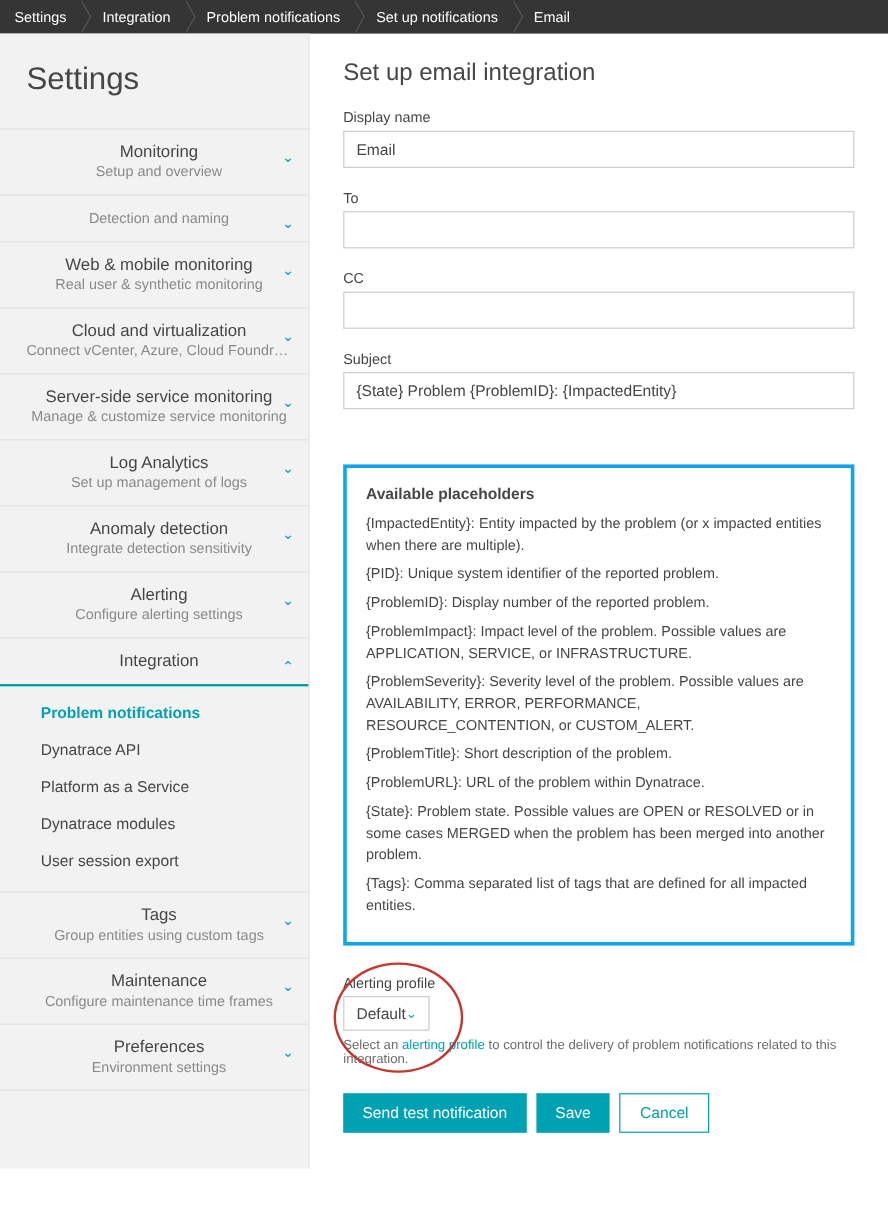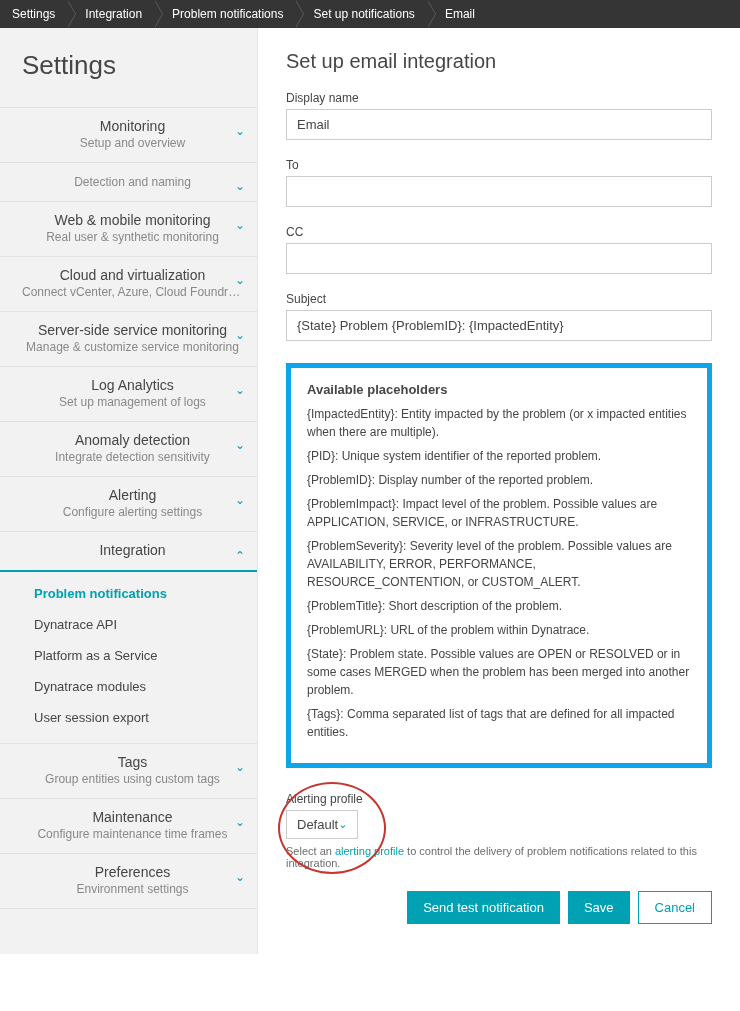--- a/index.html
+++ b/index.html
@@ -21,31 +21,31 @@
 .nav-section.active { border-bottom: 2px solid #00a1b2; }
 .nav-section.active .chev { transform: rotate(180deg); }
 .subnav { padding: 6px 0 10px 0; }
 .subnav .item { padding: 8px 10px 8px 34px; font-size: 13px; color: #454646; cursor: pointer; }
 .subnav .item.sel { color: #00a1b2; font-weight: 600; }
 .main { flex: 1; padding: 22px 28px 30px 28px; }
 .main h2 { font-size: 20px; font-weight: 400; color: #454646; margin-bottom: 18px; }
 .field-label { font-size: 12px; color: #454646; margin-bottom: 4px; margin-top: 18px; }
 .field-label:first-of-type { margin-top: 0; }
 .text-input { width: 100%; border: 1px solid #ccc; padding: 7px 10px; font-size: 13px; color: #454646; }
-.placeholders-box { border: 5px solid #0ea5e9; padding: 14px 16px 16px; margin-top: 22px; }
+.placeholders-box { border: 3px solid #0ea5e9; padding: 14px 16px 16px; margin-top: 46px; }
 .placeholders-box h3 { font-size: 13px; font-weight: 600; margin-bottom: 8px; }
 .ph-row { font-size: 12px; color: #454646; line-height: 1.5; margin-bottom: 6px; }
 .ph-row b { font-weight: 400; }
 .alerting-group { margin-top: 24px; position: relative; }
 .select-wrap { border: 1px solid #ccc; padding: 6px 10px; display: inline-flex; align-items: center; gap: 0; cursor: pointer; }
 .select-wrap .chev { color: #00a1b2; font-size: 11px; }
 .help { font-size: 11px; color: #6d6d6d; margin-top: 6px; }
 .help a { color: #00a1b2; text-decoration: none; }
 .highlight-ring { position: absolute; border: 2px solid #c7352e; border-radius: 50%/50%; width: 108px; height: 92px; left: -8px; top: -10px; pointer-events: none; }
-.actions { margin-top: 22px; display: flex; gap: 8px; justify-content: flex-end; }
+.actions { margin-top: 22px; display: flex; gap: 8px; }
 .btn { padding: 8px 16px; font-size: 13px; border: none; cursor: pointer; }
 .btn.primary { background: #00a1b2; color: #fff; }
 .btn.outline { background: #fff; color: #00a1b2; border: 1px solid #00a1b2; }
 </style>
 </head>
 <body>
 
 <div class="breadcrumb">
   <div class="breadcrumb-item">Settings</div>
   <div class="breadcrumb-item">Integration</div>

